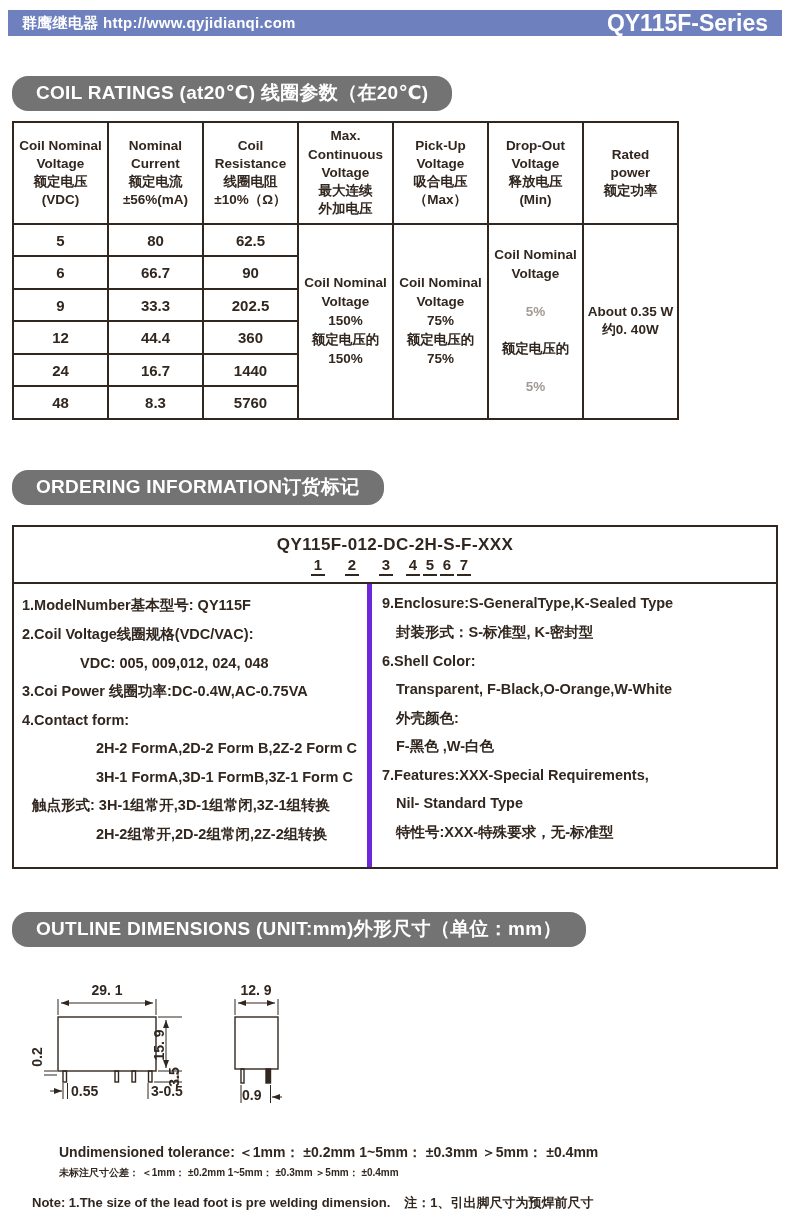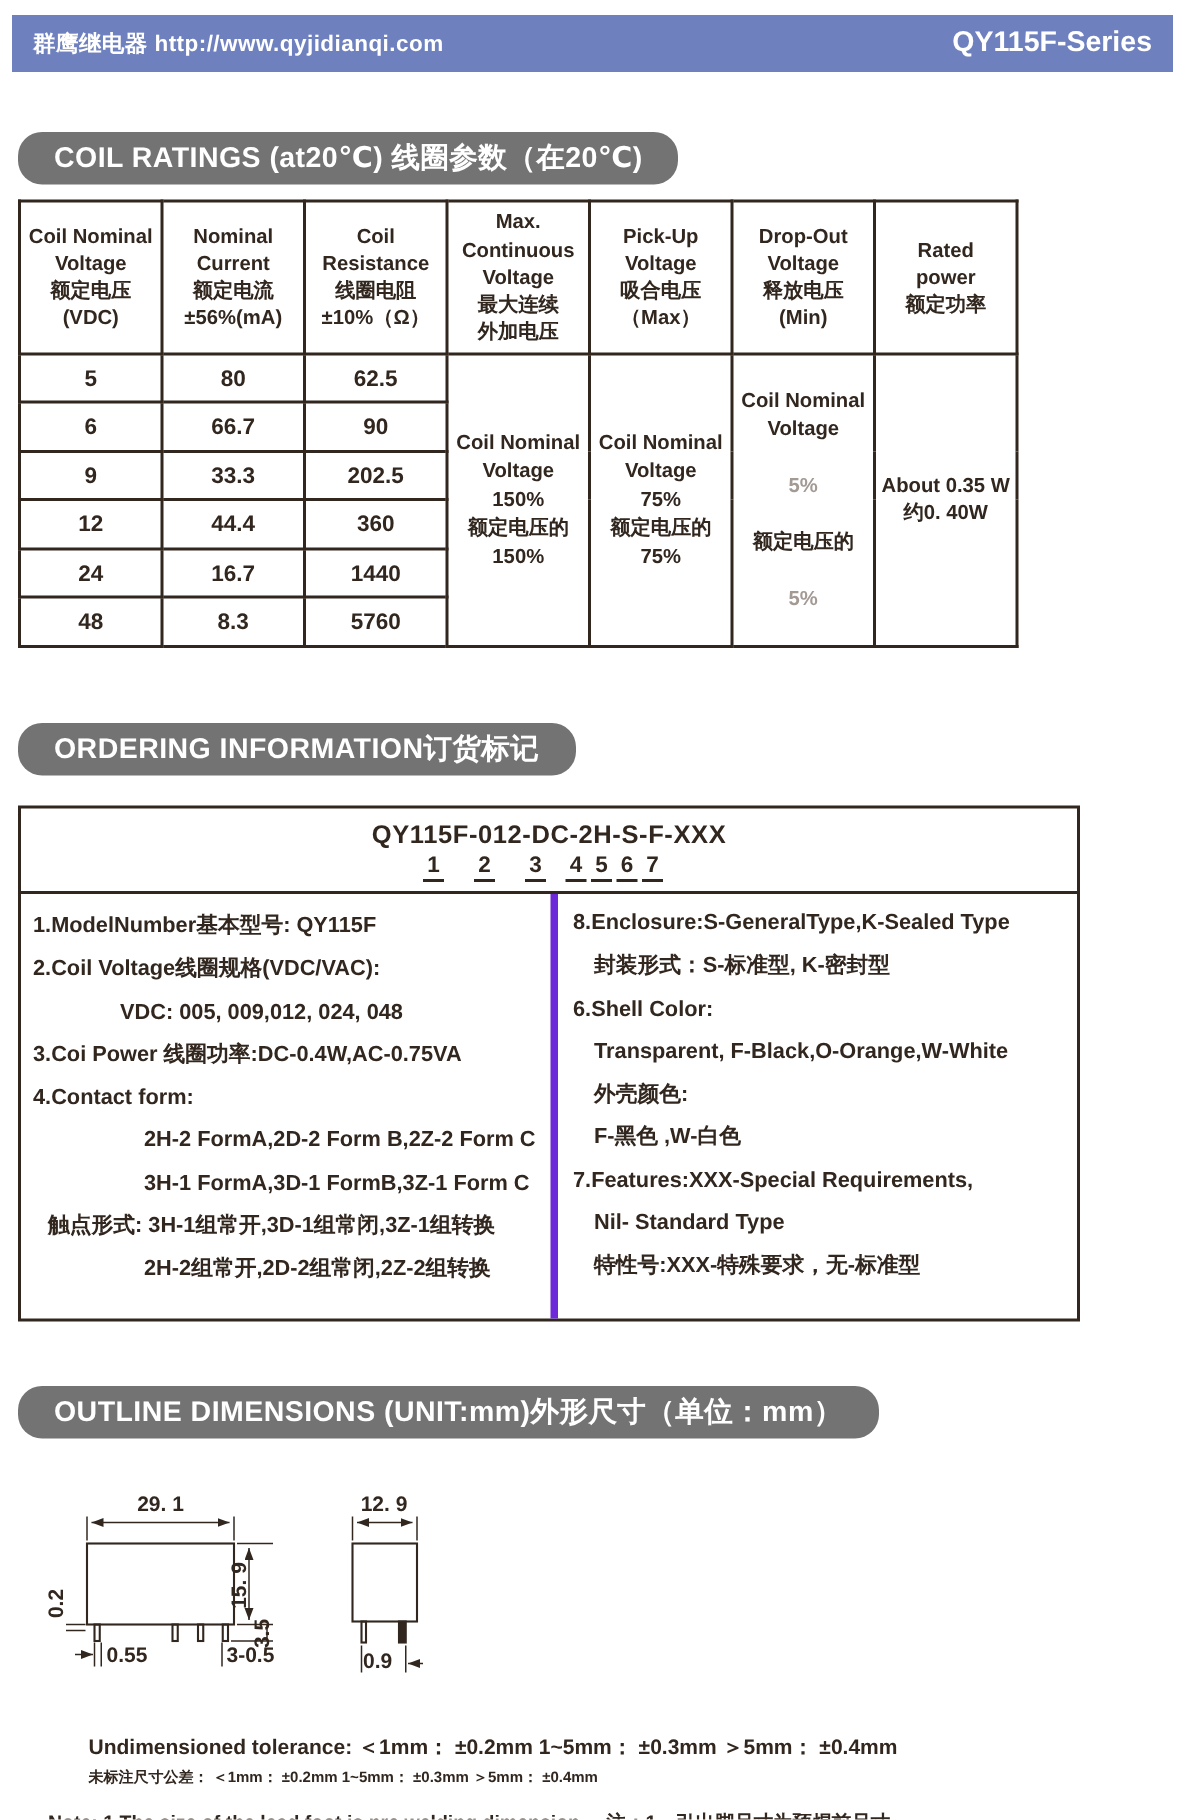--- a/index.html
+++ b/index.html
@@ -3,47 +3,47 @@
 <meta charset="utf-8">
 <style>
   html,body{margin:0;padding:0;background:#ffffff;}
   body{
     width:790px;height:1213px;position:relative;
     font-family:"Liberation Sans","DejaVu Sans",sans-serif;
     color:#32271f;font-weight:700;overflow:hidden;
   }
   
   .topbar{
-    margin:10px 8px 0 8px;height:38px;background:#6f80be;color:#ffffff;
+    margin:10px 8px 0 8px;height:26px;background:#6f80be;color:#ffffff;
     display:flex;align-items:center;justify-content:space-between;
     padding:0 14px;box-sizing:border-box;
   }
   .topbar .brand{font-size:15px;letter-spacing:.3px;}
-  .topbar .series{font-size:19px;}
+  .topbar .series{font-size:23px;}
   
   .pill{
     display:inline-block;background:#737373;color:#ffffff;border-radius:16px;
     padding:4px 24px 5px 24px;font-size:19px;font-weight:700;letter-spacing:.3px;
   }
   .sect{margin-left:12px;}
   
   table.coil{
     border-collapse:collapse;table-layout:fixed;width:667px;margin:10px 12px 0 12px;border-radius:30px;
   }
   table.coil th,table.coil td{
     border:2px solid #32271f;text-align:center;vertical-align:middle;
     white-space:pre-line;padding:2px 3px;font-weight:700;
   }
   table.coil th{height:96px;font-size:13.5px;line-height:1.35;}
   table.coil td{height:26px;font-size:15px;}
   table.coil td.merged{font-size:13.5px;line-height:1.4;}
   .muted{color:#a39a94;}
   
   .ordbox{
-    width:708px;margin:20px 12px 0 12px;border:2px solid #32271f;box-sizing:border-box;
+    width:766px;margin:20px 12px 0 12px;border:2px solid #32271f;box-sizing:border-box;
   }
   .ord-top{border-bottom:2px solid #32271f;padding:8px 0 6px 0;}
   .ord-code{text-align:center;font-size:17px;letter-spacing:.4px;}
   .ord-digits{display:flex;justify-content:center;margin-top:2px;position:relative;left:-4px;}
   .dig{min-width:14px;text-align:center;border-bottom:2px solid #32271f;
        font-size:15px;line-height:1.1;padding-bottom:1px;}
   .sp-a{margin-right:20px;}
   .sp-b{margin-right:13px;}
   .sp-c{margin-right:3px;}
   .ord-cols{display:flex;}
@@ -184,21 +184,21 @@
       <p>2.Coil Voltage线圈规格(VDC/VAC):</p>
       <p class="ind1">VDC: 005, 009,012, 024, 048</p>
       <p>3.Coi Power 线圈功率:DC-0.4W,AC-0.75VA</p>
       <p>4.Contact form:</p>
       <p class="ind2">2H-2 FormA,2D-2 Form B,2Z-2 Form C</p>
       <p class="ind2">3H-1 FormA,3D-1 FormB,3Z-1 Form C</p>
       <p class="ind3">触点形式: 3H-1组常开,3D-1组常闭,3Z-1组转换</p>
       <p class="ind2">2H-2组常开,2D-2组常闭,2Z-2组转换</p>
     </div>
     <div class="ord-right">
-      <p>8.Enclosure:S-GeneralType,K-Sealed Type</p>
+      <p>9.Enclosure:S-GeneralType,K-Sealed Type</p>
       <p class="ind4">封装形式：S-标准型, K-密封型</p>
       <p>6.Shell Color:</p>
       <p class="ind4">Transparent, F-Black,O-Orange,W-White</p>
       <p class="ind4">外壳颜色:</p>
       <p class="ind4">F-黑色 ,W-白色</p>
       <p>7.Features:XXX-Special Requirements,</p>
       <p class="ind4">Nil- Standard Type</p>
       <p class="ind4">特性号:XXX-特殊要求，无-标准型</p>
     </div>
   </div>

